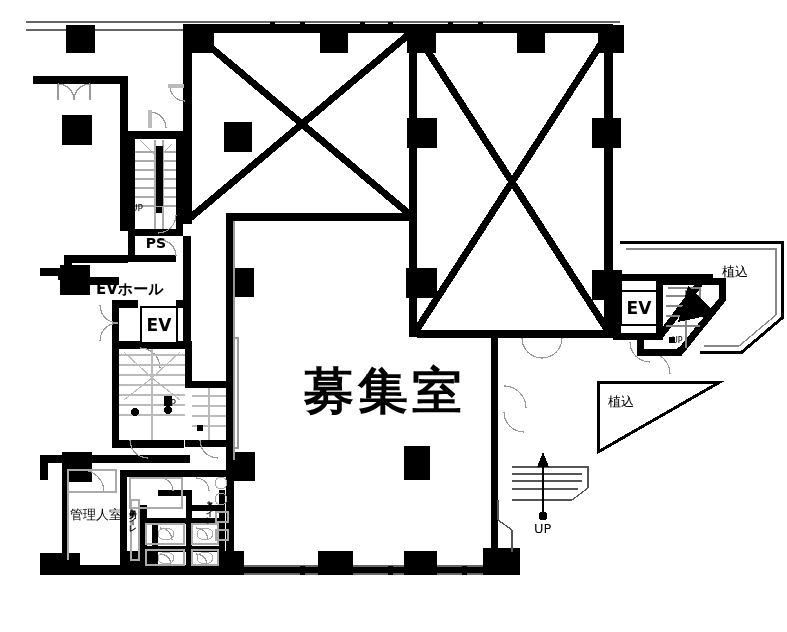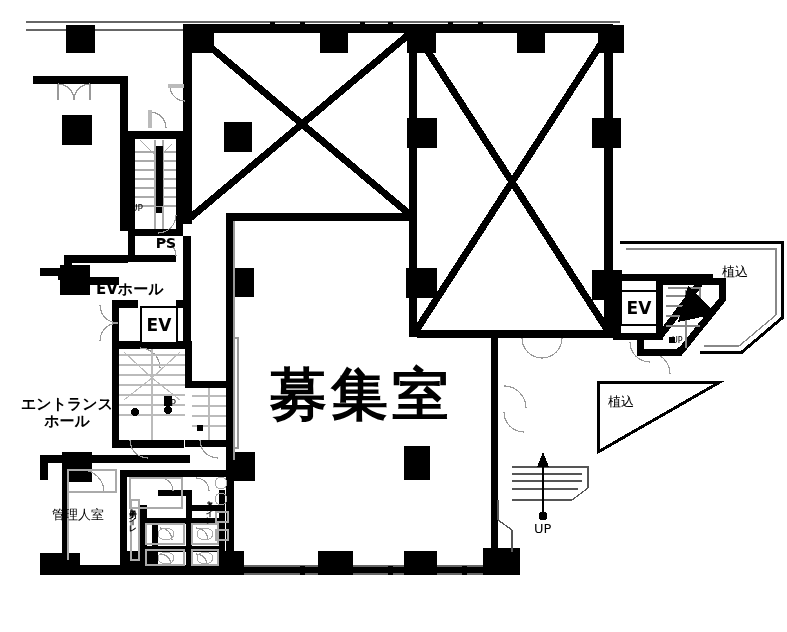--- a/index.html
+++ b/index.html
@@ -24,23 +24,24 @@
   }
   .lbl {
     position: absolute;
     font-family: "DejaVu Sans", sans-serif;
     color: #000;
     white-space: pre;
     line-height: 1.12;
     letter-spacing: 0px;
   }
   .lbl.big {
-    font-size: 57px;
+    font-size: 50px;
     font-weight: 700;
     letter-spacing: 4px;
+    margin-left: 34px;
   }
   .lbl.mid {
     font-size: 15px;
     font-weight: 700;
     margin-top: 16px;
   }
   .lbl.small {
     font-size: 13px;
     font-weight: 400;
   }
@@ -397,40 +398,38 @@
 
     <g stroke="#999" stroke-width="1.2" fill="none">
       <line x1="234" y1="221" x2="234" y2="460"></line>
       <rect x="234" y="338" width="4" height="110"></rect>
     </g>
 
   </svg>
 
   <div class="lbl big" style="left:270px; top:363px;">募集室</div>
 
-  <div class="lbl mid" style="left:8px; top:380px; text-align:center; width:118px;">エントランス
-ホール</div>
 
   <div class="lbl mid" style="left:96px; top:265px;">EVホール</div>
 
-  <div class="lbl small" style="left:52px; top:508px;">管理人室</div>
+  <div class="lbl small" style="left:62px; top:508px;padding-left:8px;">管理人室</div>
 
   <div class="lbl vert" style="left:127px; top:505px;">男子トイレ</div>
 
   <div class="lbl vert" style="left:204px; top:497px;">女子トイレ</div>
 
   <div class="lbl small" style="left:722px; top:265px;">植込</div>
 
   <div class="lbl small" style="left:608px; top:395px;">植込</div>
 
   <div class="evbox" style="left:140px; top:306px; width:34px; height:34px;">EV</div>
 
   <div class="evbox" style="left:620px; top:290px; width:34px; height:32px;">EV</div>
 
-  <div class="psbox" style="left:149px; top:231px; width:34px; height:24px;">PS</div>
+  <div class="psbox" style="left:139px; top:231px; width:34px; height:24px;">PS</div>
 
   <div class="uptag" style="left:131px; top:203px; font-size:9px;">UP</div>
 
   <div class="uptag" style="left:164px; top:398px; font-size:9px;">UP</div>
 
   <div class="uptag" style="left:672px; top:336px; font-size:8px;">UP</div>
 
   <div class="uptag" style="left:534px; top:521px;">UP</div>
 
 </div>

